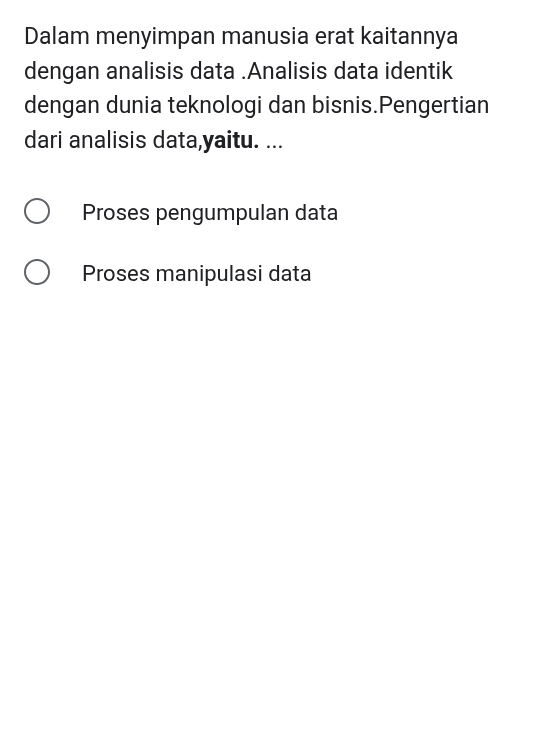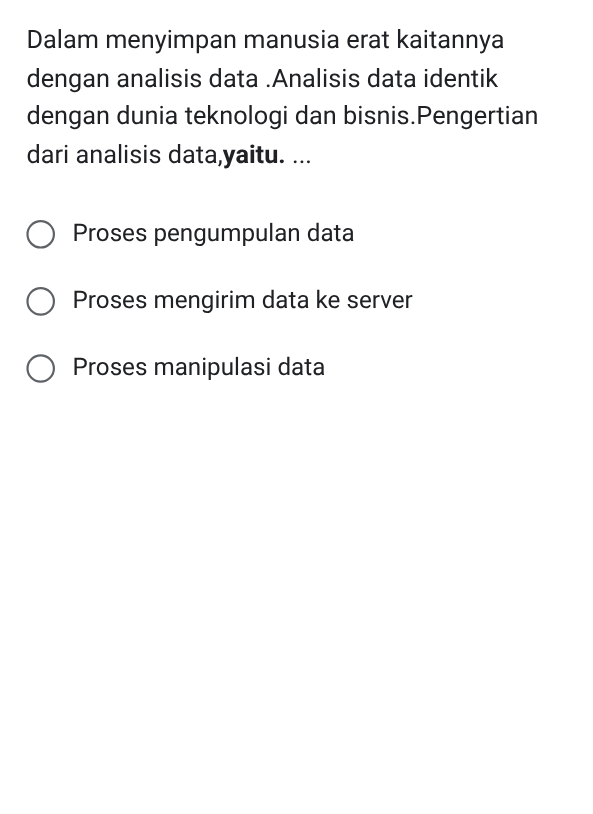--- a/index.html
+++ b/index.html
@@ -24,22 +24,22 @@
     font-weight: 700;
     margin-top: 44px;
   }
   .options {
     display: flex;
     flex-direction: column;
     gap: 30px;
   }
   .option {
     display: flex;
-    align-items: center;
-    gap: 16px;
+    align-items: flex-start;
+    gap: 32px;
     cursor: pointer;
   }
   .radio {
     width: 26px;
     height: 26px;
     border: 2.5px solid #5f6368;
     border-radius: 50%;
     flex-shrink: 0;
   }
   .option-text {
@@ -55,19 +55,15 @@
   <span>Dalam menyimpan manusia erat kaitannya dengan analisis data .Analisis data identik dengan dunia teknologi dan bisnis.Pengertian dari analisis data,</span><span class="bold">yaitu.</span><span> ...</span>
 </div>
 
 <div class="options">
   <div class="option">
     <div class="radio"></div>
     <div class="option-text">Proses pengumpulan data</div>
   </div>
   <div class="option">
     <div class="radio"></div>
-    <div class="option-text">Proses mengirim data ke server</div>
-  </div>
-  <div class="option">
-    <div class="radio"></div>
     <div class="option-text">Proses manipulasi data</div>
   </div>
 </div>
 
 </body></html>

